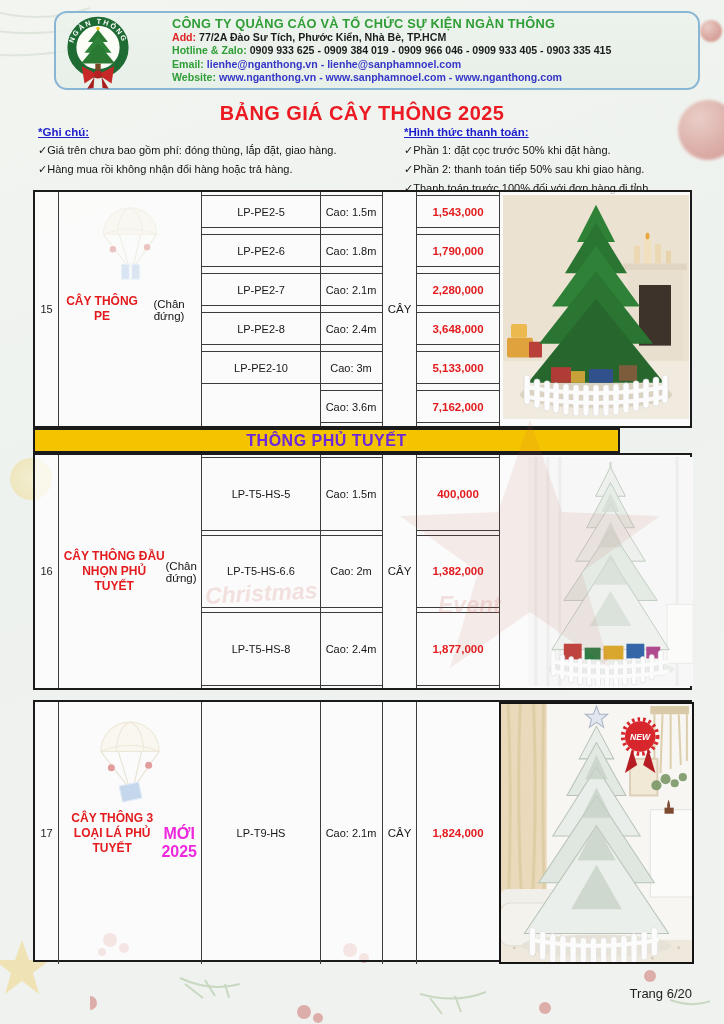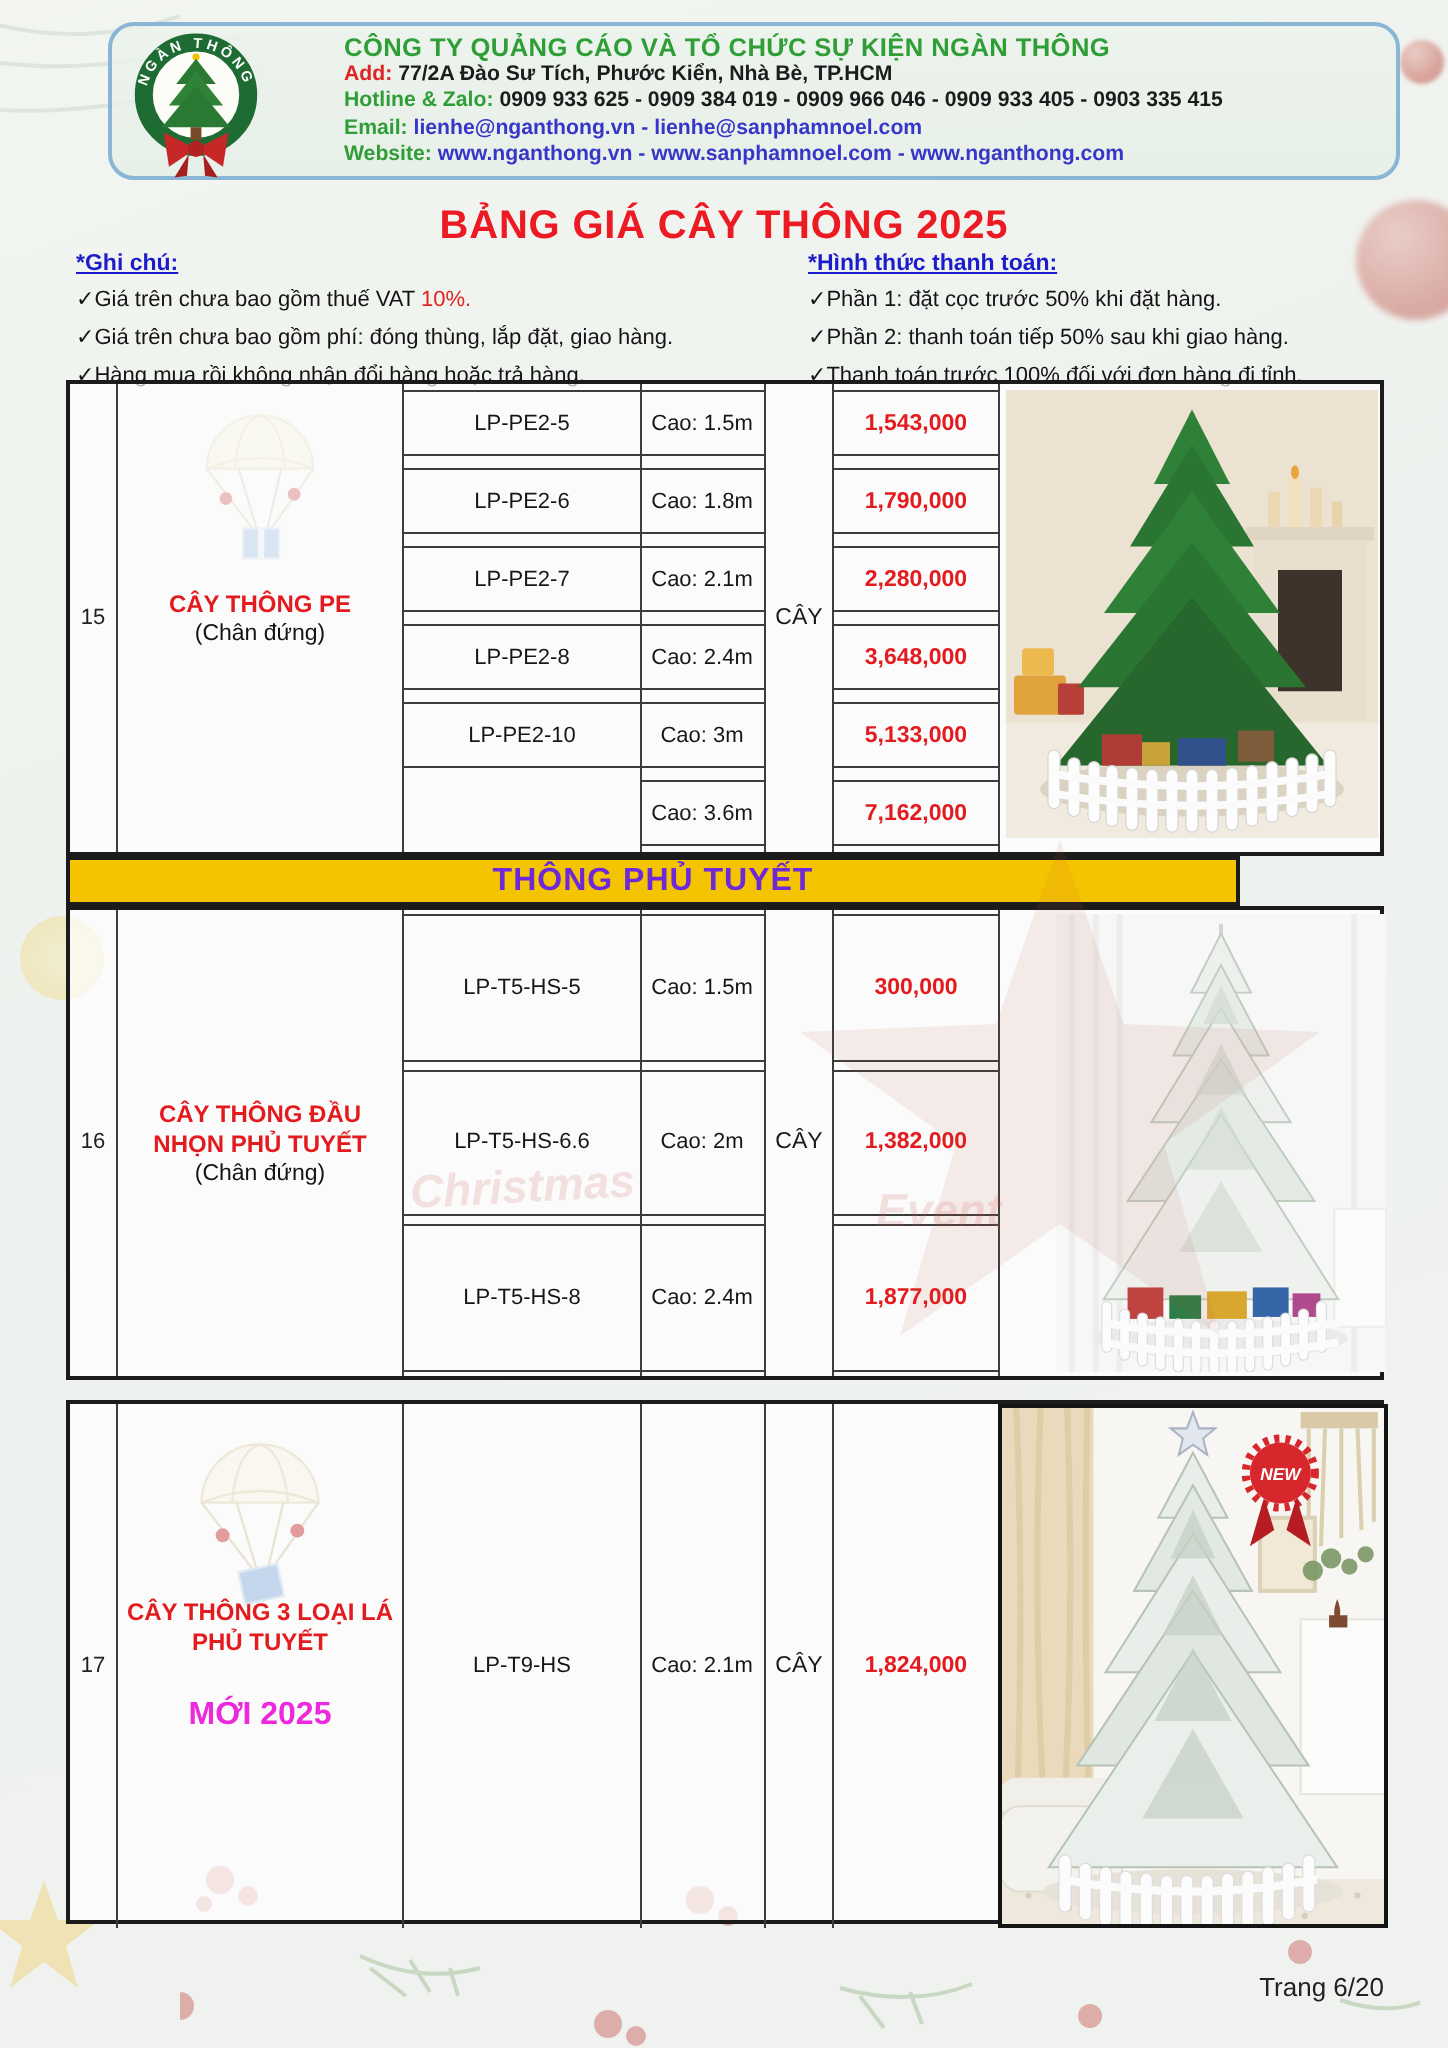--- a/index.html
+++ b/index.html
@@ -45,21 +45,21 @@
   
   .group { position:absolute; left:33px; width:659px; border:2px solid #1b1b1b;
     display:grid; grid-template-columns:24px 143px 118px 62px 35px 82px 195px;
     background: rgba(255,255,255,.68); z-index:2; }
   .g15 { top:190px; height:238px; grid-template-rows:repeat(6,1fr); }
   .g16 { top:453px; height:237px; grid-template-rows:repeat(3,1fr); }
   .g17 { top:700px; height:262px; grid-template-rows:1fr; }
   .cell-stt  { grid-column:1; grid-row:1/-1; border-right:1px solid #3c3c3c;
     display:flex; align-items:center; justify-content:center; font-size:11px; color:#222;}
   .cell-name { grid-column:2; grid-row:1/-1; border-right:1px solid #3c3c3c; position:relative;
-    display:flex; flex-direction:column; align-items:center; justify-content:center; text-align:center; padding:4px;}
+    display:flex; align-items:center; justify-content:center; text-align:center; padding:4px;}
   .pname { color:#e31b1e; font-weight:bold; font-size:12px; line-height:15px; }
   .psub  { color:#141414; font-size:11.5px; margin-top:1px; }
   .pnew  { color:#ed28dd; font-weight:bold; font-size:16px; margin-top:20px; }
   .vline4 { grid-column:4; grid-row:1/-1; border-left:1px solid #3c3c3c; pointer-events:none; }
   .cell-unit { grid-column:5; grid-row:1/-1; border-left:1px solid #3c3c3c; border-right:1px solid #3c3c3c;
     display:flex; align-items:center; justify-content:center; font-size:11.5px; color:#1a1a1a; }
   .box { display:flex; align-items:center; justify-content:center; font-size:11px; color:#161616;
     border-top:1px solid #3c3c3c; border-bottom:1px solid #3c3c3c; margin:3px 0; }
   .g16 .box { margin:2px 0; }
   .c-code { grid-column:3; } .c-cao { grid-column:4; } .c-price { grid-column:6; }
@@ -154,21 +154,20 @@
       <div class="hline"><span class="lab-green">Hotline &amp; Zalo:</span> <span>0909 933 625 - 0909 384 019 - 0909 966 046 - 0909 933 405 - 0903 335 415</span></div>
       <div class="hline"><span class="lab-green">Email:</span> <span class="lnk">lienhe@nganthong.vn - lienhe@sanphamnoel.com</span></div>
       <div class="hline"><span class="lab-green">Website:</span> <span class="lnk">www.nganthong.vn - www.sanphamnoel.com - www.nganthong.com</span></div>
     </div>
   </div>
 
   <div class="page-title">BẢNG GIÁ CÂY THÔNG 2025</div>
 
   <div class="notes-col nc-left">
     <div class="notes-head">*Ghi chú:</div>
-    <div class="note-line"><span>✓Giá trên chưa bao gồm thuế VAT </span><span class="red-txt">10%.</span></div>
     <div class="note-line"><span>✓Giá trên chưa bao gồm phí: đóng thùng, lắp đặt, giao hàng.</span></div>
     <div class="note-line"><span>✓Hàng mua rồi không nhận đổi hàng hoặc trả hàng.</span></div>
   </div>
   <div class="notes-col nc-right">
     <div class="notes-head">*Hình thức thanh toán:</div>
     <div class="note-line">✓Phần 1: đặt cọc trước 50% khi đặt hàng.</div>
     <div class="note-line">✓Phần 2: thanh toán tiếp 50% sau khi giao hàng.</div>
     <div class="note-line">✓Thanh toán trước 100% đối với đơn hàng đi tỉnh.</div>
   </div>
 
@@ -263,21 +262,21 @@
       <div class="psub">(Chân đứng)</div>
     </div>
     <div class="box c-code r1">LP-T5-HS-5</div>
     <div class="box c-code r2">LP-T5-HS-6.6</div>
     <div class="box c-code r3">LP-T5-HS-8</div>
     <div class="vline4"></div>
     <div class="box c-cao r1">Cao: 1.5m</div>
     <div class="box c-cao r2">Cao: 2m</div>
     <div class="box c-cao r3">Cao: 2.4m</div>
     <div class="cell-unit">CÂY</div>
-    <div class="box c-price r1 price-txt">300,000</div>
+    <div class="box c-price r1 price-txt">400,000</div>
     <div class="box c-price r2 price-txt">1,382,000</div>
     <div class="box c-price r3 price-txt">1,877,000</div>
     <div class="cell-photo p16">
       <svg viewBox="0 0 166 233" preserveAspectRatio="none">
         <rect width="166" height="233" fill="#f6f7f6"></rect>
         <g stroke="#ededec" stroke-width="3">
             <line x1="8" y1="0" x2="8" y2="233"></line>
             <line x1="20" y1="0" x2="20" y2="233"></line>
             <line x1="32" y1="0" x2="32" y2="233"></line>
             <line x1="150" y1="0" x2="150" y2="233"></line>

